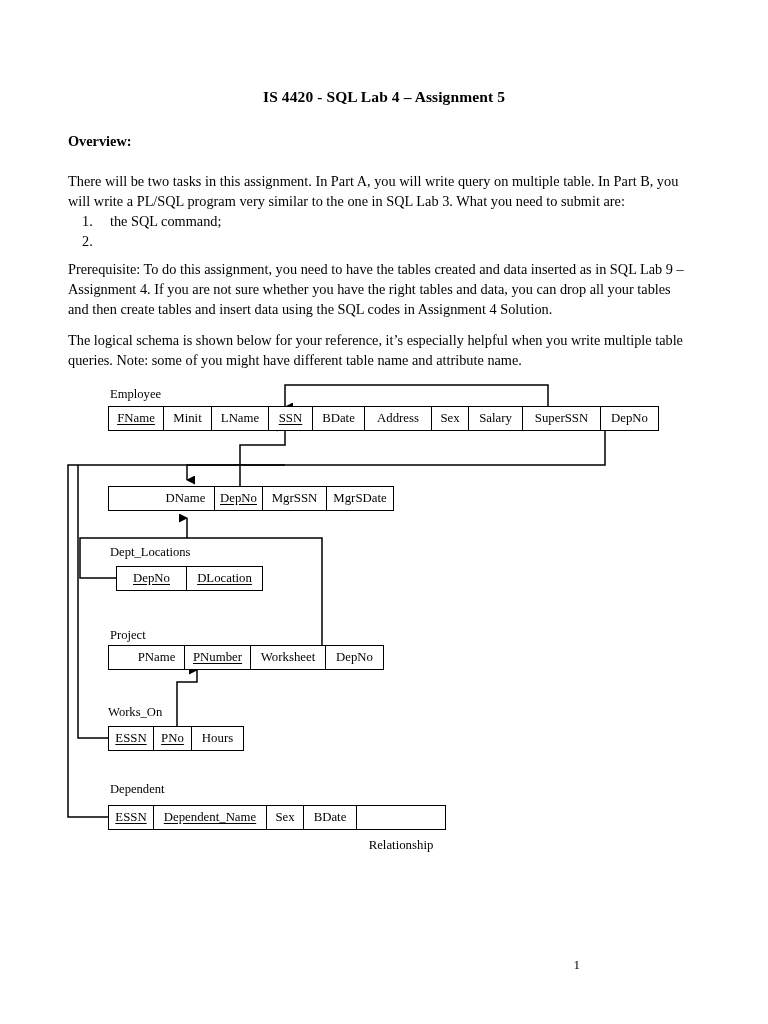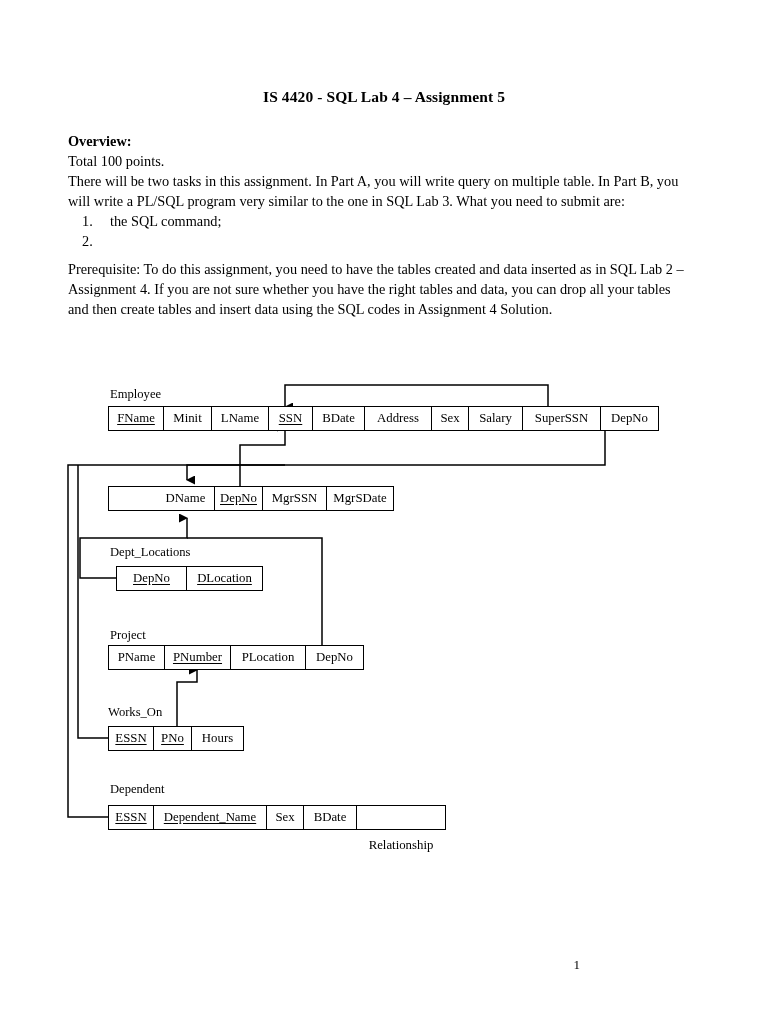--- a/index.html
+++ b/index.html
@@ -119,34 +119,34 @@
   }
 </style>
 </head>
 <body>
 
 <div class="page">
 
   <div class="doc-title">IS 4420 - SQL Lab 4 – Assignment 5</div>
 
   <div class="body-text" id="overview-heading">Overview:</div>
-  <div class="body-text" id="total-points">Total 100 points.</div>
   <div class="body-text" id="intro-para">There will be two tasks in this assignment. In Part A, you will write query on multiple table. In Part B, you will write a PL/SQL program very similar to the one in SQL Lab 3. What you need to submit are:</div>
 
   <ul class="num-list">
     <li>
       <span class="num">1.</span>
       <span>the SQL command;</span>
     </li>
     <li>
       <span class="num">2.</span>
     </li>
   </ul>
 
-  <div class="body-text" id="prereq-para">Prerequisite: To do this assignment, you need to have the tables created and data inserted as in SQL Lab 2 – Assignment 4. If you are not sure whether you have the right tables and data, you can drop all your tables and then create tables and insert data using the SQL codes in Assignment 4 Solution.</div>
+  <div class="body-text" id="prereq-para">Prerequisite: To do this assignment, you need to have the tables created and data inserted as in SQL Lab 9 – Assignment 4. If you are not sure whether you have the right tables and data, you can drop all your tables and then create tables and insert data using the SQL codes in Assignment 4 Solution.</div>
+  <div class="body-text" id="schema-para">The logical schema is shown below for your reference, it’s especially helpful when you write multiple table queries. Note: some of you might have different table name and attribute name.</div>
 
   <div class="diagram">
 
     <svg class="connectors" viewBox="0 0 768 470" width="768" height="470">
       <defs>
         <marker id="arrowDown" markerWidth="9" markerHeight="9" refX="4.5" refY="8" orient="auto" markerUnits="userSpaceOnUse">
           <path d="M0,0 L9,0 L4.5,9 Z" fill="#000"></path>
         </marker>
         <marker id="arrowUp" markerWidth="9" markerHeight="9" refX="4.5" refY="8" orient="auto" markerUnits="userSpaceOnUse">
           <path d="M0,0 L9,0 L4.5,9 Z" fill="#000"></path>
@@ -225,29 +225,29 @@
     <div class="ent-table" style="left:116px; top:196px;">
       <div class="cell pk" style="width:70px;">
           <span>DepNo</span>
         </div>
       <div class="cell pk" style="width:75px;">
           <span>DLocation</span>
         </div>
     </div>
 
     <div class="ent-label" style="left:110px; top:258px;">Project</div>
-    <div class="ent-table" style="left:108px; top:275px;">
+    <div class="ent-table" style="left:108px; top:275px;padding-left:20px;">
       <div class="cell" style="width:56px;">
           <span>PName</span>
         </div>
       <div class="cell pk" style="width:66px;">
           <span>PNumber</span>
         </div>
       <div class="cell" style="width:75px;">
-          <span>PLocation</span>
+          <span>Worksheet</span>
         </div>
       <div class="cell" style="width:57px;">
           <span>DepNo</span>
         </div>
     </div>
 
     <div class="ent-label" style="left:108px; top:335px;font-family:Liberation Serif, serif;">Works_On</div>
     <div class="ent-table" style="left:108px; top:356px;">
       <div class="cell pk" style="width:45px;">
           <span>ESSN</span>

